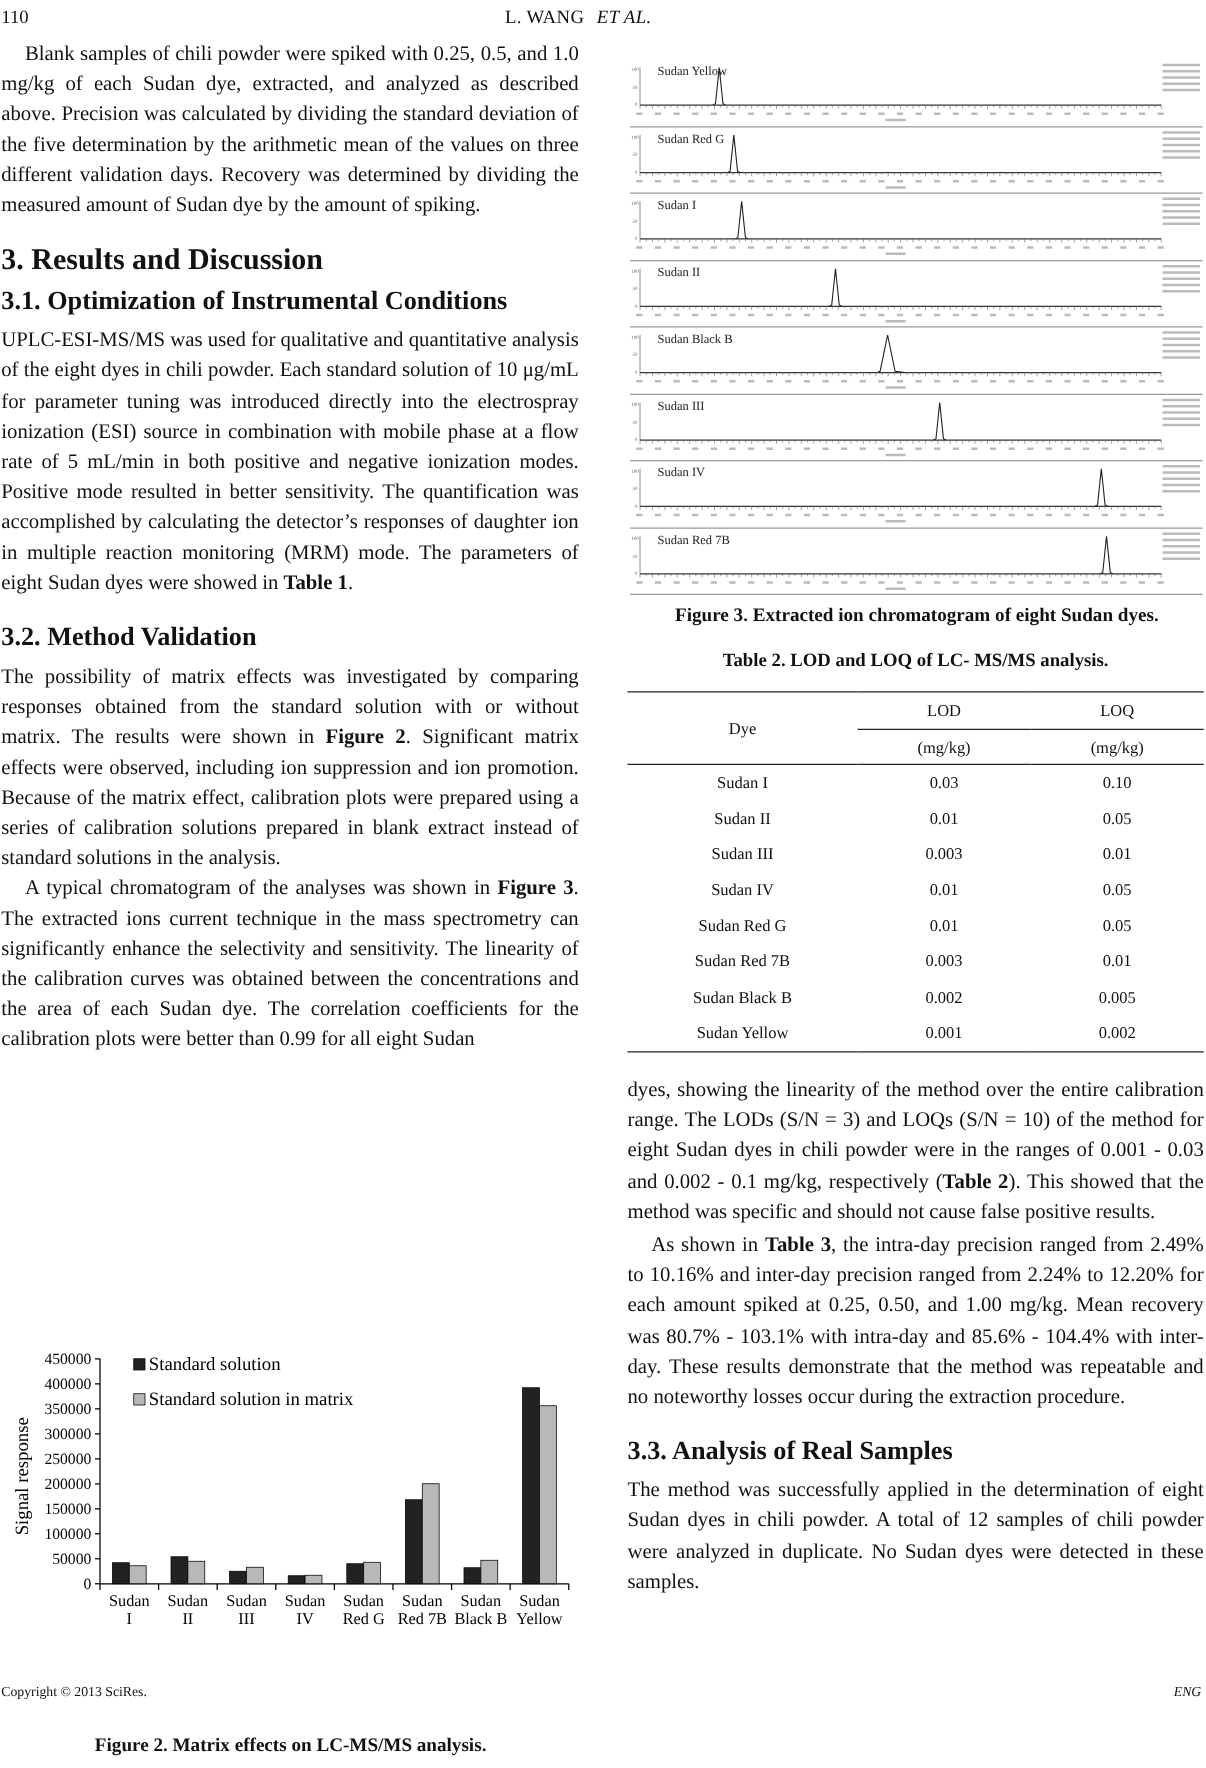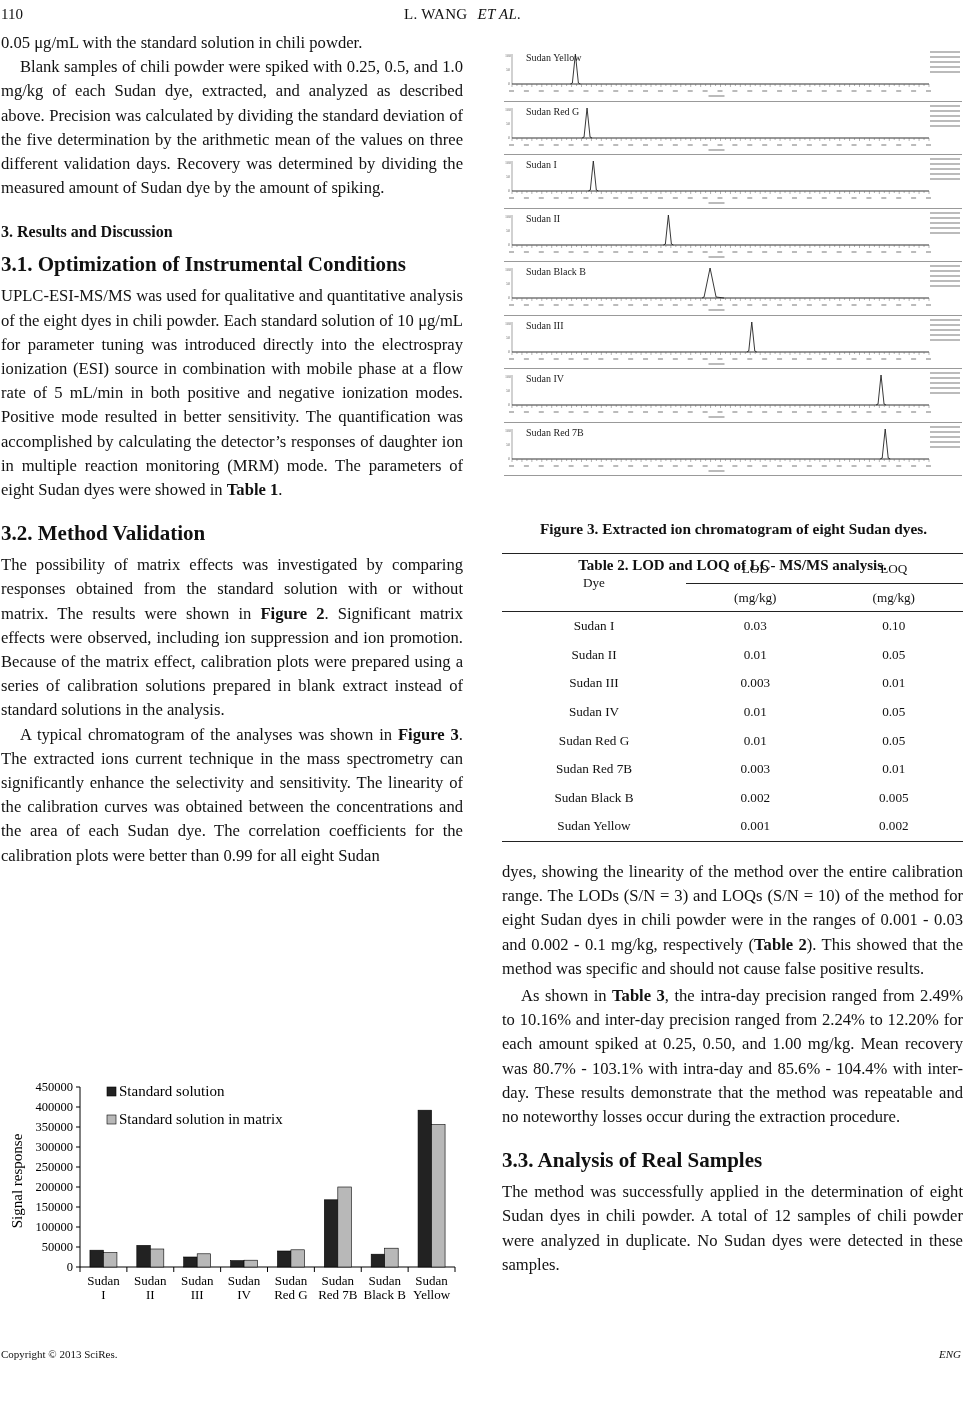--- a/index.html
+++ b/index.html
@@ -7,23 +7,23 @@
          font-family:"Liberation Serif", "DejaVu Serif", serif; color:#111; }
   .hdr { position:absolute; top:6px; left:0; width:965px; font-size:15px; }
   .hdr .pg { position:absolute; left:1px; }
   .hdr .auth { position:absolute; left:404px; letter-spacing:0.3px; }
   .hdr .auth i { margin-left:10px; }
   .col { position:absolute; font-size:16.6px; line-height:24.2px; text-align:justify; }
   .col p { margin:0; }
   .col p.ind { text-indent:19px; }
   .left { left:1px; top:31px; width:462px; }
   .right { left:502px; width:461px; }
-  h2 { font-size:16px; font-weight:bold; margin:19px 0 6px 0; line-height:26px; }
+  h2 { font-size:24px; font-weight:bold; margin:19px 0 6px 0; line-height:26px; }
   h3 { font-size:21px; font-weight:bold; margin:6px 0 7px 0; line-height:26px; }
-  .caption { font-weight:bold; font-size:15.3px; text-align:center;margin-top:36px; }
+  .caption { font-weight:bold; font-size:15.3px; text-align:center; }
   .chromo { position:absolute; left:504px; top:48px; width:458px; }
   .panel { position:relative; height:52.5px; border-bottom:1px solid #999; }
   .panel svg { position:absolute; left:0; top:0; }
   .panel .pname { position:absolute; left:22px; top:4px; font-size:10px; color:#222; }
   .panel .info { position:absolute; right:2px; top:3px; width:30px; }
   .panel .info div { height:2px; margin-bottom:3px; background:#bbb; }
   table.lod { position:absolute; left:502px; top:553px; width:461px; border-collapse:collapse;
               font-size:13.2px; text-align:center; }
   table.lod td, table.lod th { font-weight:normal; padding:0; }
   table.lod thead tr:first-child th { border-top:1.5px solid #222; height:29px; }
@@ -37,21 +37,20 @@
 </style>
 </head>
 <body>
 
 <div class="hdr">
   <span class="pg">110</span>
   <span class="auth"><span>L. WANG</span><i>ET AL.</i></span>
 </div>
 
 <div class="col left">
-  <p>0.05 μg/mL with the standard solution in chili powder.</p>
   <p class="ind">Blank samples of chili powder were spiked with 0.25, 0.5, and 1.0 mg/kg of each Sudan dye, extracted, and analyzed as described above. Precision was calculated by dividing the standard deviation of the five determination by the arithmetic mean of the values on three different validation days. Recovery was determined by dividing the measured amount of Sudan dye by the amount of spiking.</p>
   <h2>3. Results and Discussion</h2>
   <h3>3.1. Optimization of Instrumental Conditions</h3>
   <p><span>UPLC-ESI-MS/MS was used for qualitative and quantitative analysis of the eight dyes in chili powder. Each standard solution of 10 μg/mL for parameter tuning was introduced directly into the electrospray ionization (ESI) source in combination with mobile phase at a flow rate of 5 mL/min in both positive and negative ionization modes. Positive mode resulted in better sensitivity. The quantification was accomplished by calculating the detector’s responses of daughter ion in multiple reaction monitoring (MRM) mode. The parameters of eight Sudan dyes were showed in </span><b>Table 1</b><span>.</span></p>
   <h3 style="margin-top:18px">3.2. Method Validation</h3>
   <p><span>The possibility of matrix effects was investigated by comparing responses obtained from the standard solution with or without matrix. The results were shown in </span><b>Figure 2</b><span>. Significant matrix effects were observed, including ion suppression and ion promotion. Because of the matrix effect, calibration plots were prepared using a series of calibration solutions prepared in blank extract instead of standard solutions in the analysis.</span></p>
   <p class="ind"><span>A typical chromatogram of the analyses was shown in </span><b>Figure 3</b><span>. The extracted ions current technique in the mass spectrometry can significantly enhance the selectivity and sensitivity. The linearity of the calibration curves was obtained between the concentrations and the area of each Sudan dye. The correlation coefficients for the calibration plots were better than 0.99 for all eight Sudan</span></p>
 </div>
 
 <div class="bar-chart">

